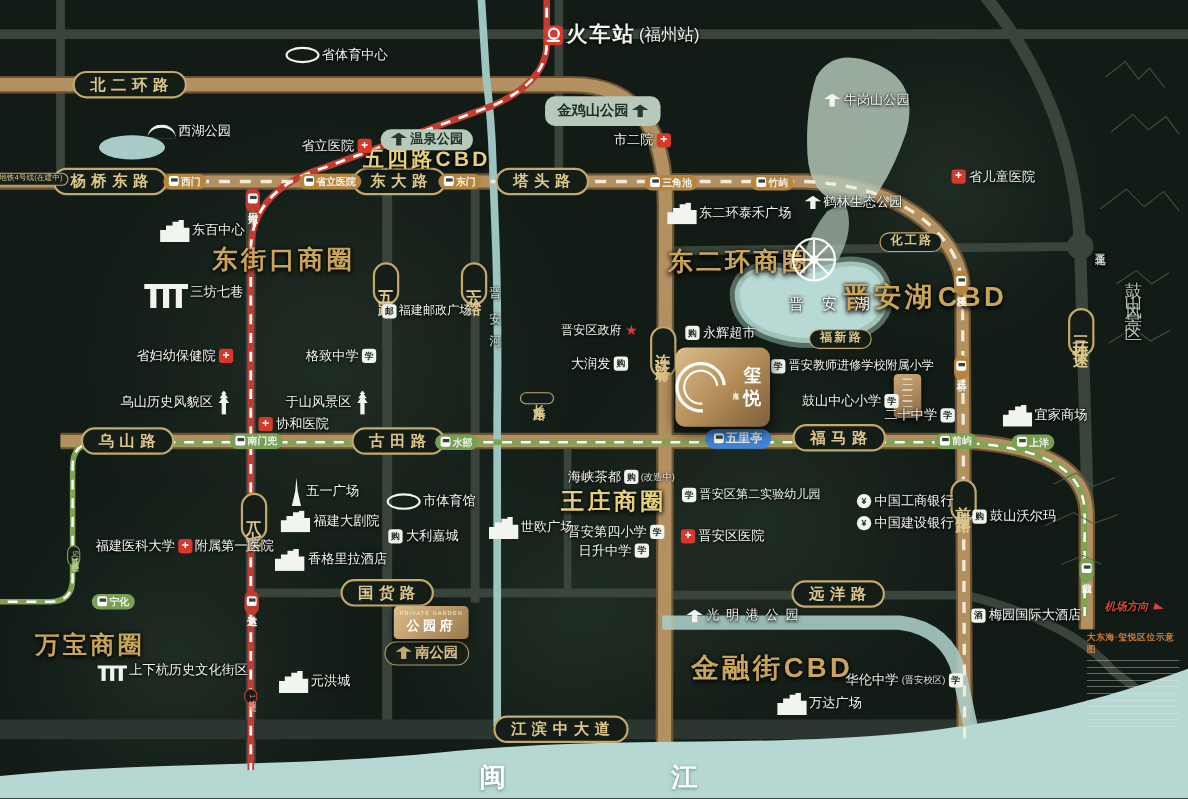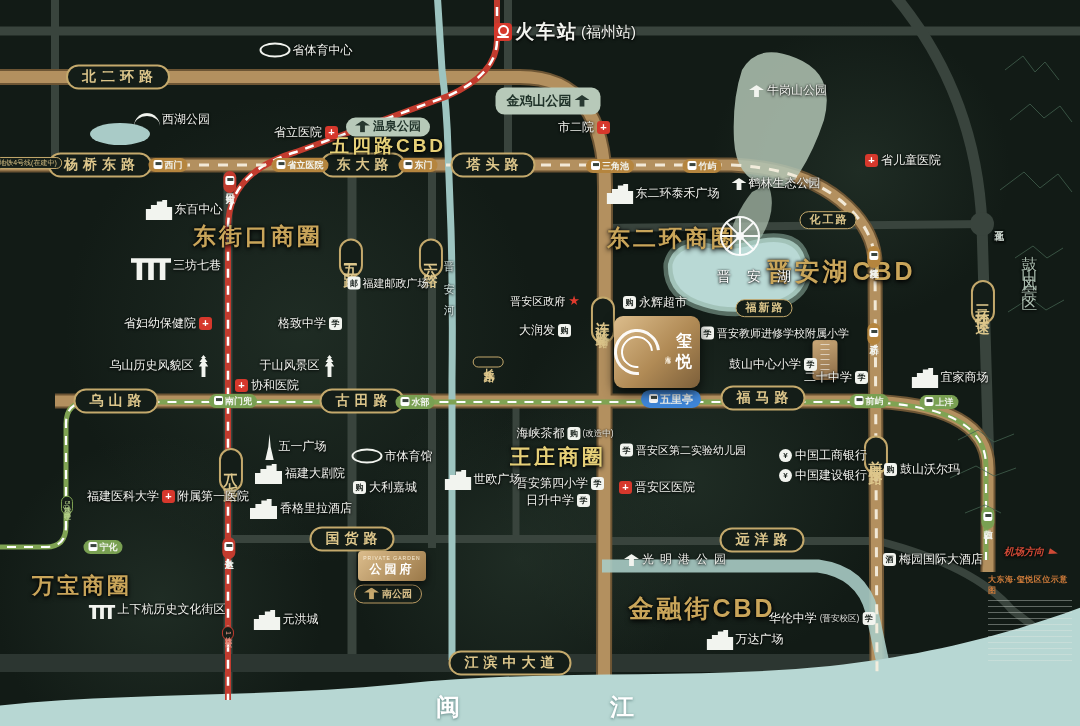--- a/index.html
+++ b/index.html
@@ -32,21 +32,21 @@
   .tag{border-radius:999px;font-size:7px;letter-spacing:0;padding:1px 4px;text-shadow:none;background:#161f19;}
   .tg-t{border:1px solid #c4a96c;color:#d8c084;}
   .tg-g{border:1px solid #7fa353;color:#b4d08a;}
   .tg-r{border:1px solid #c23b2e;color:#e89384;}
   .tagv{writing-mode:vertical-lr;padding:4px 1px;}
   
   .pp{background:#b7c9b9;color:#20332a;border-radius:999px;padding:2px 9px 3px;font-size:12px;
     font-weight:bold;text-shadow:none;}
   .ppl{border-radius:9px;padding:6px 11px;font-size:13px;}
   .npill{background:#161f19;border:1.5px solid #b99a63;border-radius:999px;color:#d9c08a;
-    font-size:10px;font-weight:bold;padding:2px 9px 3px;text-shadow:none;}
+    font-size:13px;font-weight:bold;padding:2px 9px 3px;text-shadow:none;}
   .sb{font-size:8.5px;opacity:.92;}
   .trn .tx{font-size:19px;font-weight:bold;letter-spacing:2px;}
   .trn .sb{font-size:15px;opacity:1;}
   .mj{gap:150px;font-size:24px;font-weight:bold;color:#fff;text-shadow:0 1px 3px rgba(40,80,80,.6);}
   .air{font-style:italic;font-weight:bold;}
   .air::after{content:"";display:inline-block;margin-left:2px;border-left:9px solid #cf4a36;
     border-top:3px solid transparent;border-bottom:3px solid transparent;transform:rotate(15deg);}
   
   .ic{display:inline-flex;align-items:center;justify-content:center;flex:none;text-shadow:none;}
   .ic-cross{width:13px;height:13px;background:#d6382c;border-radius:3px;color:#fff;

